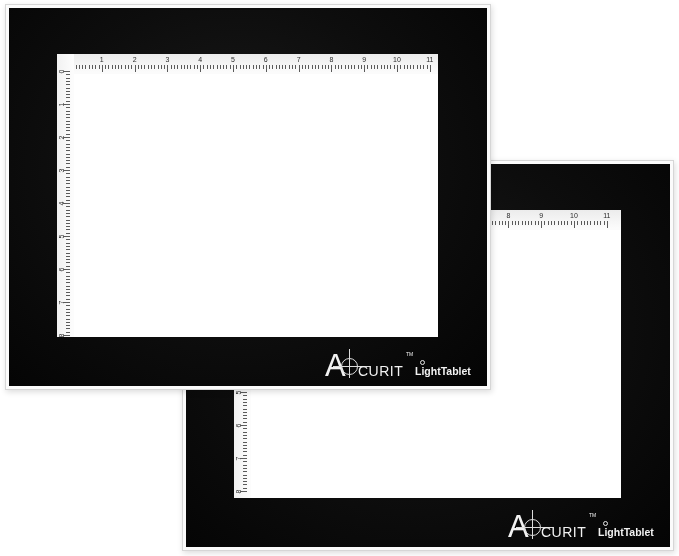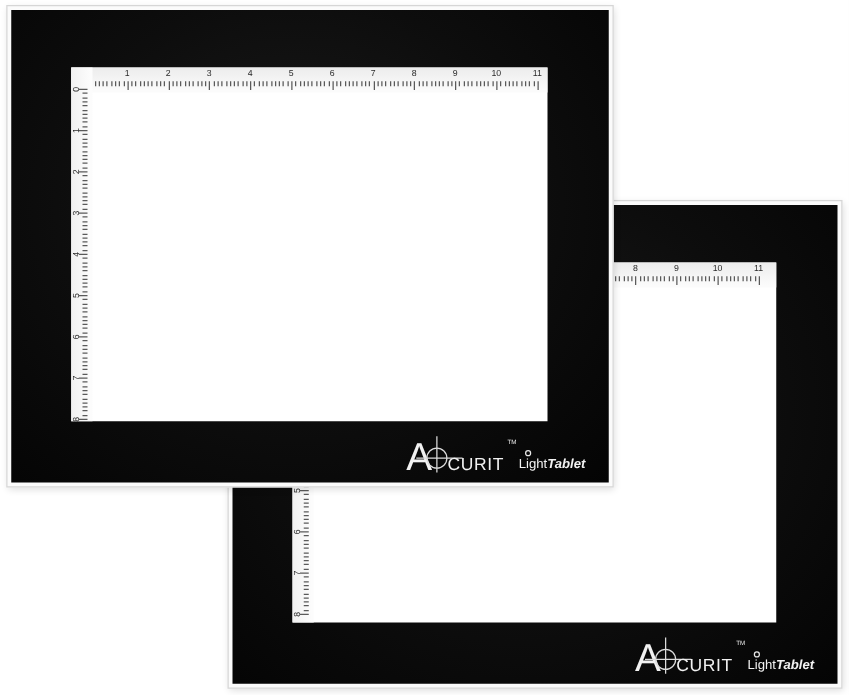--- a/index.html
+++ b/index.html
@@ -62,22 +62,22 @@
     border:1px solid #dcdcdc;border-radius:50%;
   }
   .compass-v{position:absolute;left:24px;top:0;width:1px;height:29px;background:#dcdcdc;}
   .compass-h{position:absolute;left:8px;top:17px;width:37px;height:1px;background:#dcdcdc;}
   .logo-curit{
     position:absolute;left:33px;bottom:3px;
     font-size:14px;line-height:14px;letter-spacing:0.5px;font-weight:400;
   }
   .logo-tm{position:absolute;left:81px;top:3px;font-size:5px;line-height:5px;}
   .logo-name{position:absolute;left:90px;bottom:4px;font-size:10.5px;line-height:11px;}
-  .logo-light{font-weight:400;}
-  .logo-tablet{font-weight:700;font-style:italic;}
+  .logo-light{font-weight:700;}
+  .logo-tablet{font-weight:700;}
   .ring-dot{
     position:absolute;left:95px;top:11px;width:3px;height:3px;
     border:1px solid #e8e8e8;border-radius:50%;
   }
 </style>
 </head>
 <body>
 
 <div class="tablet" id="tablet-back">
   <div class="frame">

